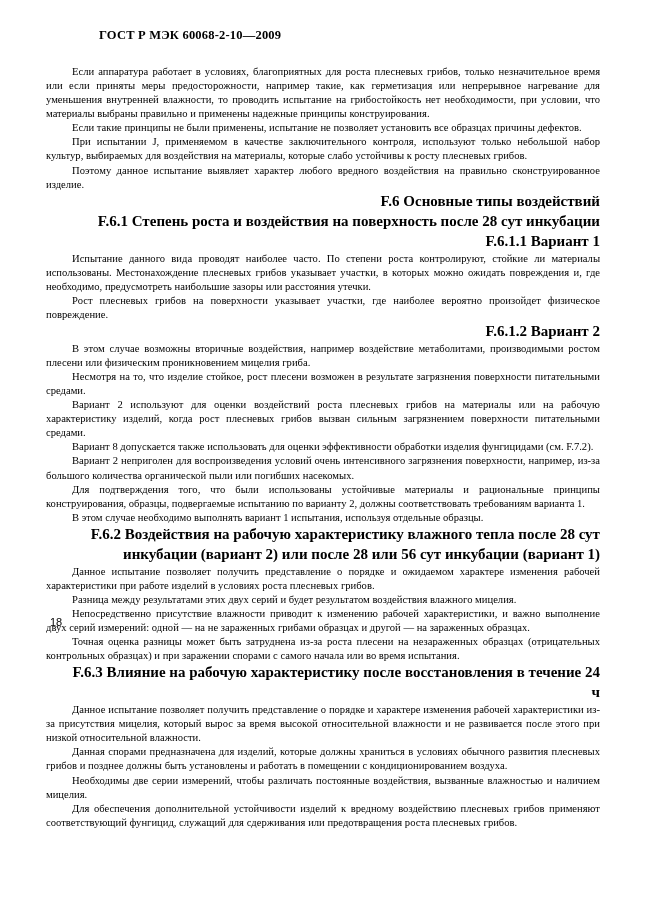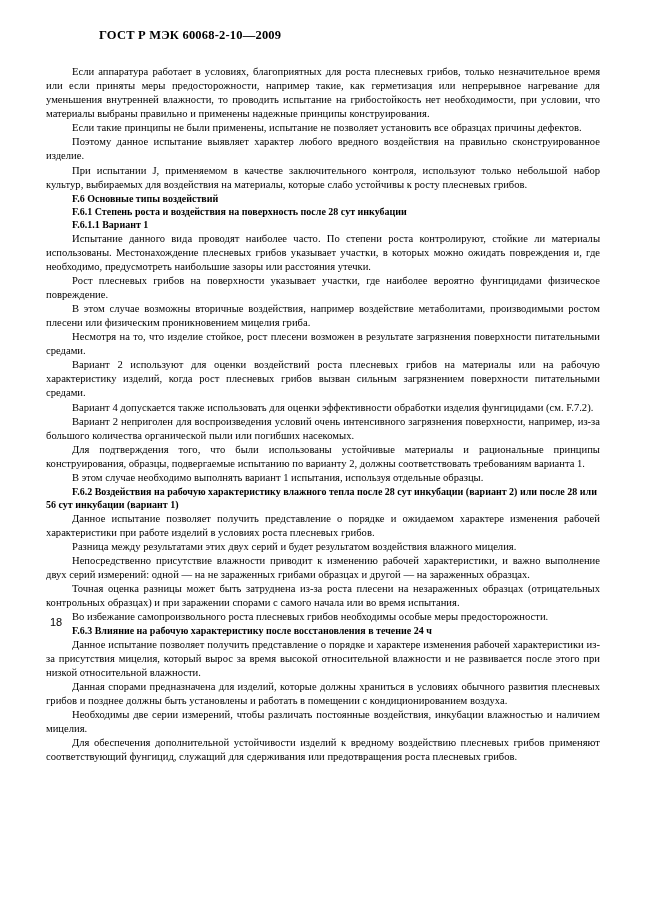--- a/index.html
+++ b/index.html
@@ -32,66 +32,66 @@
     font-size: 10.6px;
     line-height: 1.33;
     text-align: justify;
   }
   p {
     margin: 0;
     text-indent: 26px;
   }
   h4 {
     margin: 0;
-    font-size: 10px;
+    font-size: 15px;
     font-weight: bold;
     text-indent: 26px;
     line-height: 1.33;
-    text-align: left;
+    text-align: right;
   }
   .pagenum {
     position: absolute;
     left: 50px;
     bottom: 16px;
     font-size: 11px;
     font-family: Liberation Sans, sans-serif;
   }
 </style>
 </head>
 <body>
 
 <div class="page">
 
   <div class="doc-header">ГОСТ Р МЭК 60068-2-10—2009</div>
 
   <div class="body-block" id="body-block">
       <p>Если аппаратура работает в условиях, благоприятных для роста плесневых грибов, только незначительное время или если приняты меры предосторожности, например такие, как герметизация или непрерывное нагревание для уменьшения внутренней влажности, то проводить испытание на грибостойкость нет необходимости, при условии, что материалы выбраны правильно и применены надежные принципы конструирования.</p>
       <p>Если такие принципы не были применены, испытание не позволяет установить  все образцах причины дефектов.</p>
+      <p>При испытании J, применяемом в качестве заключительного контроля, используют только небольшой набор культур, выбираемых для воздействия на материалы, которые слабо устойчивы к росту плесневых грибов.</p>
       <p>Поэтому данное испытание выявляет характер любого вредного воздействия на правильно сконструированное изделие.</p>
-      <p>При испытании J, применяемом в качестве заключительного контроля, используют только небольшой набор культур, выбираемых для воздействия на материалы, которые слабо устойчивы к росту плесневых грибов.</p>
       <h4>F.6 Основные типы воздействий</h4>
       <h4>F.6.1 Степень роста и воздействия на поверхность после 28 сут инкубации</h4>
       <h4>F.6.1.1 Вариант 1</h4>
       <p>Испытание данного вида проводят наиболее часто. По степени роста контролируют, стойкие ли материалы использованы. Местонахождение плесневых грибов указывает участки, в которых можно ожидать повреждения и, где необходимо, предусмотреть наибольшие зазоры или расстояния утечки.</p>
-      <p>Рост плесневых грибов на поверхности указывает участки, где наиболее вероятно фунгицидами физическое повреждение.</p>
+      <p>Рост плесневых грибов на поверхности указывает участки, где наиболее вероятно произойдет физическое повреждение.</p>
+      <h4>F.6.1.2 Вариант 2</h4>
       <p>В этом случае  возможны вторичные воздействия, например воздействие метаболитами, производимыми ростом плесени или физическим проникновением мицелия гриба.</p>
       <p>Несмотря на то, что изделие стойкое, рост плесени возможен в результате загрязнения поверхности питательными средами.</p>
       <p>Вариант 2 используют для оценки воздействий роста плесневых грибов на материалы или на рабочую характеристику изделий, когда рост плесневых грибов вызван сильным загрязнением поверхности питательными средами.</p>
-      <p>Вариант 4 допускается также использовать для оценки эффективности обработки изделия фунгицидами (см. F.7.2).</p>
+      <p>Вариант 8 допускается также использовать для оценки эффективности обработки изделия фунгицидами (см. F.7.2).</p>
       <p>Вариант 2 неприголен для воспроизведения условий очень интенсивного загрязнения поверхности, например, из-за большого количества органической пыли или погибших насекомых.</p>
       <p>Для подтверждения того, что были  использованы устойчивые материалы  и рациональные принципы конструирования, образцы,  подвергаемые испытанию по варианту 2, должны соответствовать требованиям варианта 1.</p>
       <p>В этом случае необходимо выполнять вариант 1 испытания, используя отдельные образцы.</p>
       <h4>F.6.2 Воздействия на рабочую характеристику влажного тепла после 28 сут инкубации (вариант 2) или после 28 или 56 сут инкубации (вариант 1)</h4>
       <p>Данное испытание позволяет получить представление о порядке и ожидаемом характере изменения рабочей характеристики при работе изделий в условиях роста плесневых грибов.</p>
       <p>Разница между результатами этих двух серий и будет результатом воздействия влажного мицелия.</p>
       <p>Непосредственно присутствие влажности приводит к изменению рабочей характеристики, и важно выполнение двух серий измерений: одной — на не зараженных грибами образцах и другой — на зараженных образцах.</p>
       <p>Точная оценка разницы может быть затруднена из-за роста плесени на незараженных образцах (отрицательных контрольных образцах) и при заражении спорами с самого начала или во время испытания.</p>
-      <p>Во избежание самопроизвольного роста плесневых грибов необходимы особые меры предосторожности.</p>
       <h4>F.6.3 Влияние на рабочую характеристику после восстановления в течение 24 ч</h4>
       <p>Данное испытание позволяет получить представление о порядке и характере изменения рабочей характеристики из-за присутствия мицелия, который вырос за время высокой относительной влажности и не развивается после этого при низкой относительной влажности.</p>
       <p>Данная спорами предназначена для изделий, которые должны храниться в условиях обычного развития плесневых грибов и позднее должны быть установлены и работать в помещении с кондиционированием воздуха.</p>
-      <p>Необходимы две серии измерений, чтобы различать постоянные воздействия, инкубации влажностью и наличием мицелия.</p>
+      <p>Необходимы две серии измерений, чтобы различать постоянные воздействия, вызванные влажностью и наличием мицелия.</p>
       <p>Для обеспечения дополнительной устойчивости изделий к вредному воздействию плесневых грибов применяют соответствующий фунгицид, служащий для сдерживания или предотвращения роста плесневых грибов.</p>
     </div>
 
   <div class="pagenum">18</div>
 
 </div>
 
 </body></html>

